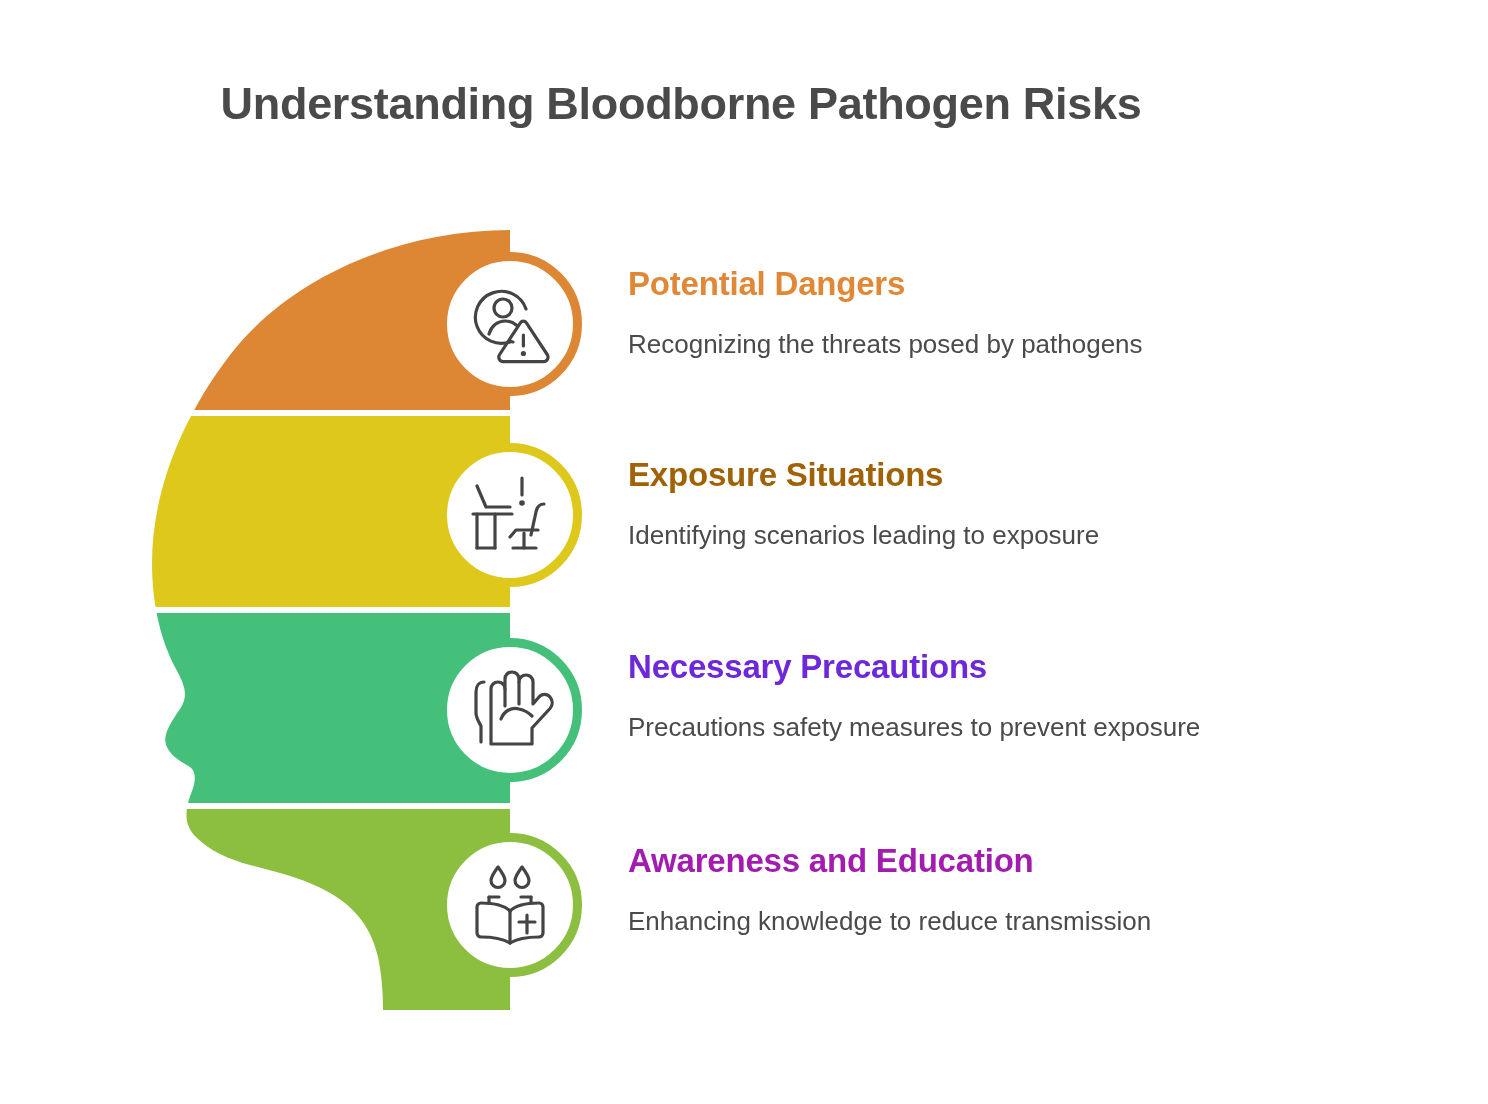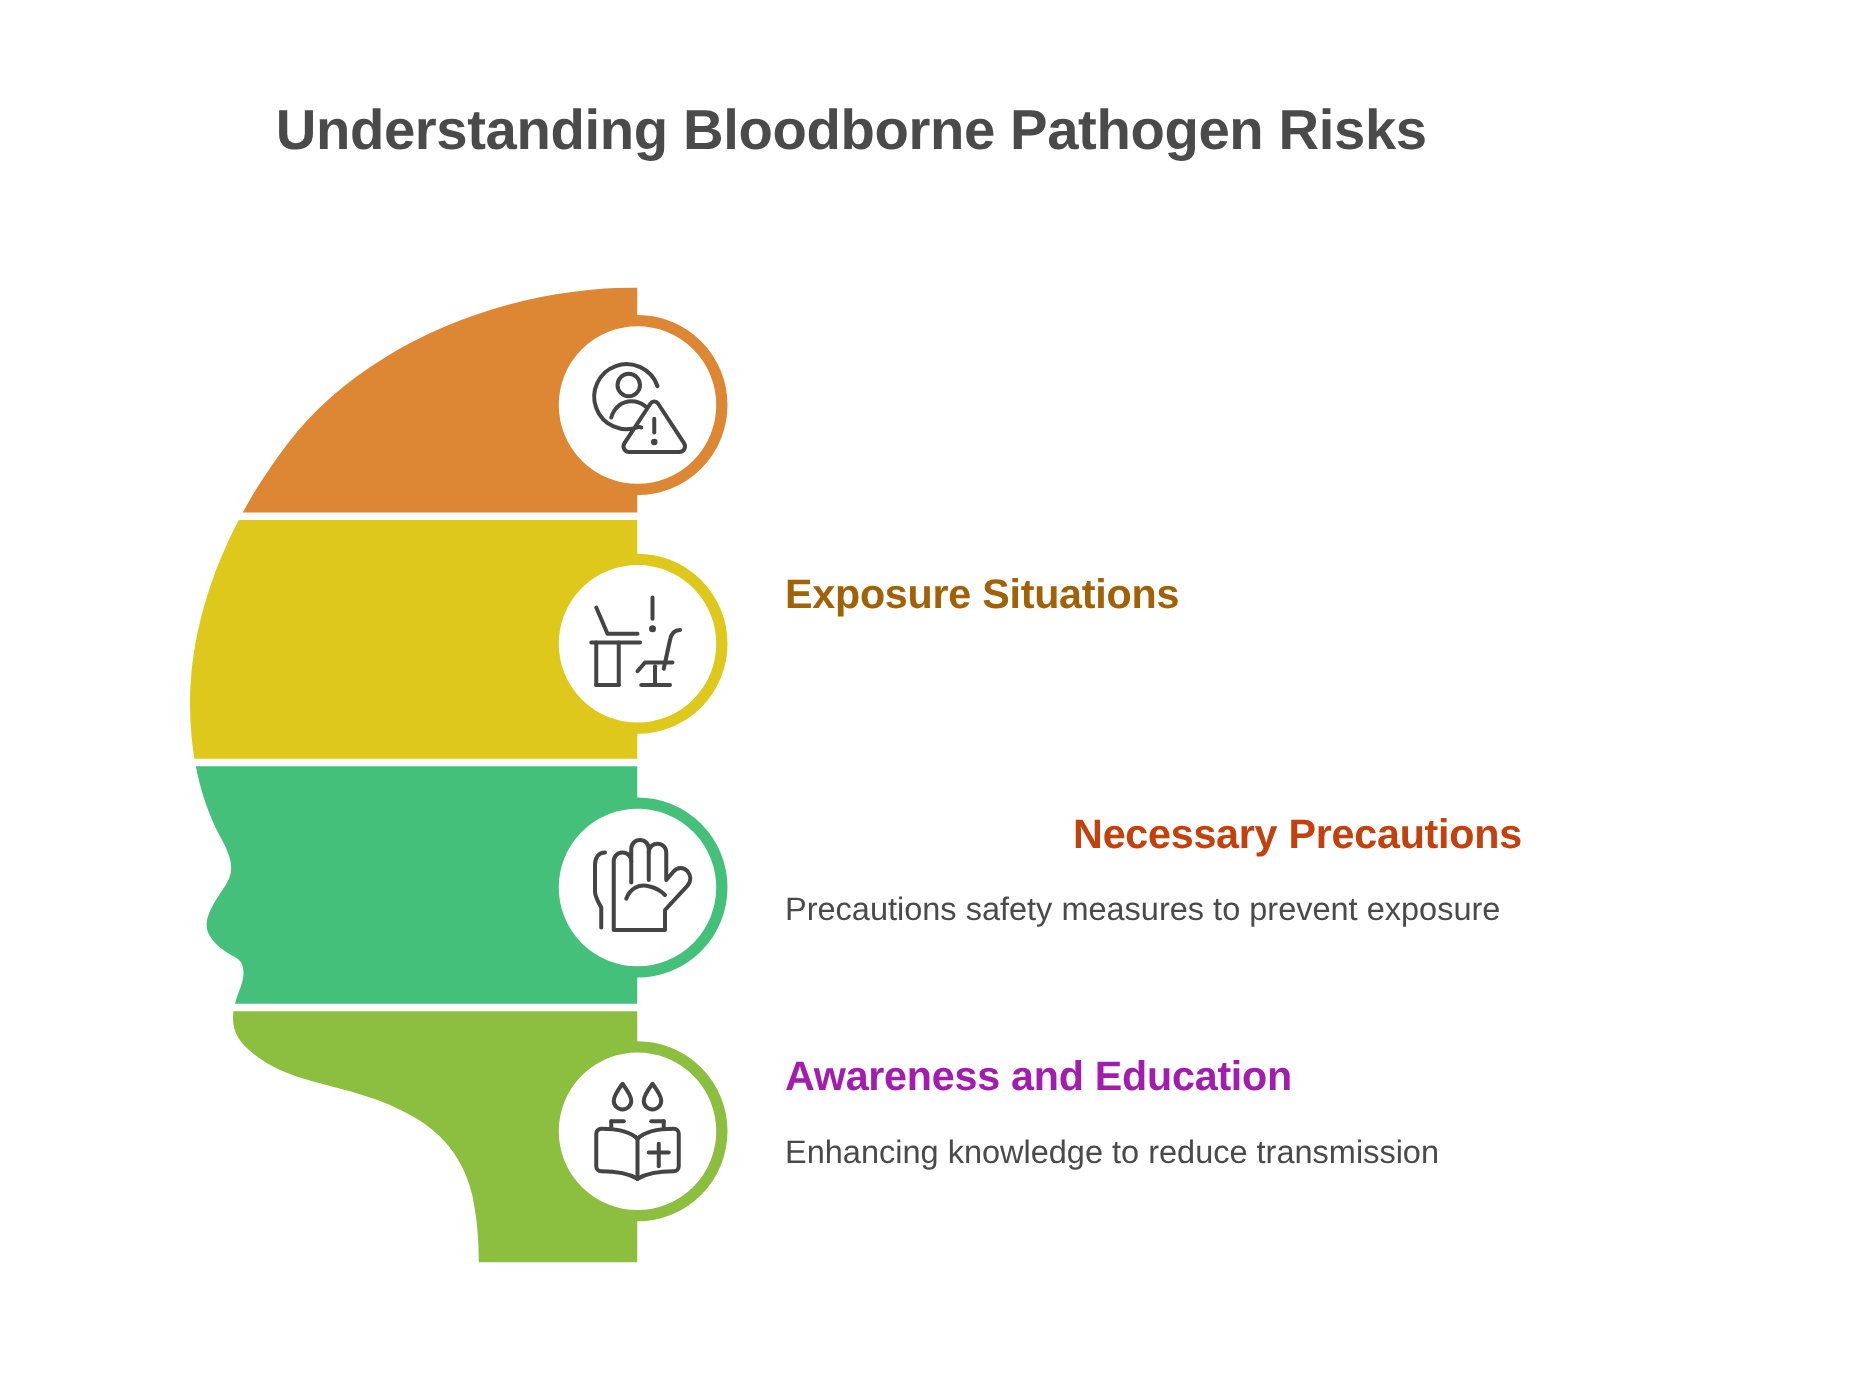--- a/index.html
+++ b/index.html
@@ -82,21 +82,21 @@
   .row-heading {
     font-size: 33px;
     font-weight: bold;
     letter-spacing: -0.2px;
     line-height: 1.1;
     margin: 0;
     font-family: "Liberation Sans", sans-serif;
   }
   .row-1 .row-heading { color: #e08835; }
   .row-2 .row-heading { color: #a16207; }
-  .row-3 .row-heading { color: #c2410c; text-align: center; }
+  .row-3 .row-heading { color: #6d28d9; }
   .row-4 .row-heading { color: #a21caf; }
 
   .row-desc {
     margin: 0;
     padding-top: 26px;
     font-size: 26px;
     color: #4a4a4a;
     line-height: 1.25;
     font-family: "Liberation Sans", sans-serif;
   }
@@ -218,23 +218,28 @@
                  L 13,74 C 13,76.2 14.8,78 17,78 C 31,78 41,81 46,84"></path>
         <path d="M 46,52 C 51,47 61,44 75,44 C 77.2,44 79,45.8 79,48
                  L 79,74 C 79,76.2 77.2,78 75,78 C 61,78 51,81 46,84"></path>
 
         <path d="M 63,56 L 63,74"></path>
         <path d="M 55,63 L 71,63"></path>
       </svg>
     </span>
   </div>
 
+  <div class="row row-1">
+    <div class="row-heading">Potential Dangers</div>
+    <div class="row-desc">Recognizing the threats posed by pathogens</div>
+  </div>
 
   <div class="row row-2">
     <div class="row-heading">Exposure Situations</div>
+    <div class="row-desc">Identifying scenarios leading to exposure</div>
   </div>
 
   <div class="row row-3">
     <div class="row-heading">Necessary Precautions</div>
     <div class="row-desc">Precautions safety measures to prevent exposure</div>
   </div>
 
   <div class="row row-4">
     <div class="row-heading">Awareness and Education</div>
     <div class="row-desc">Enhancing knowledge to reduce transmission</div>

